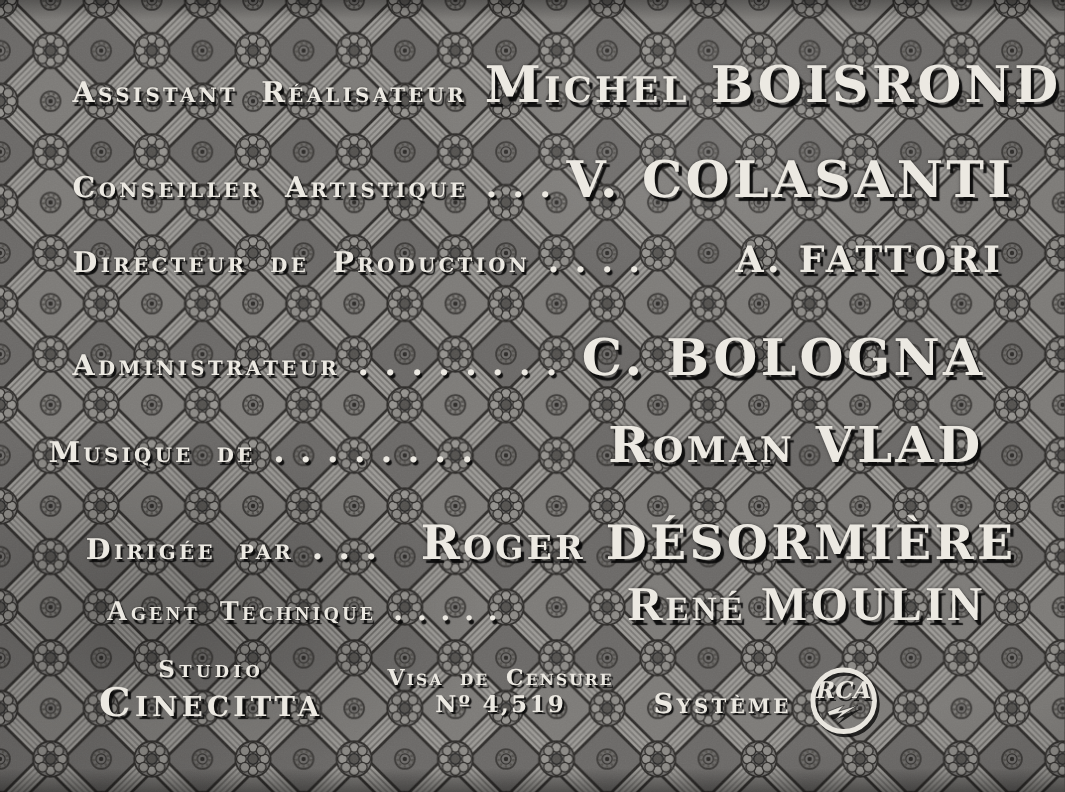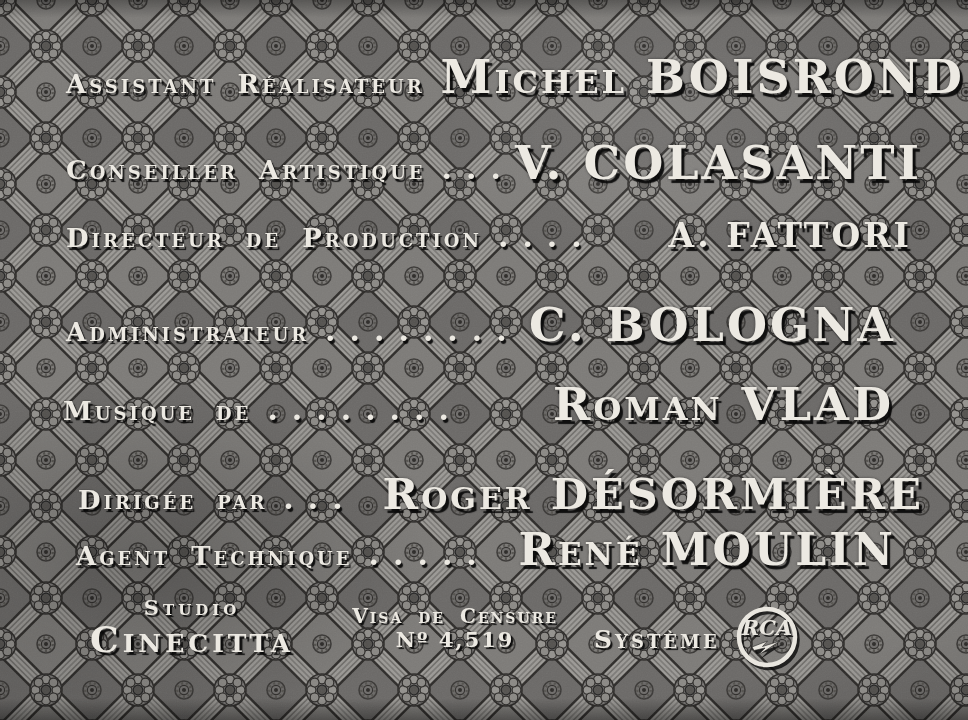--- a/index.html
+++ b/index.html
@@ -34,23 +34,23 @@
   }
   .name{
     margin-left:auto;font-variant:small-caps;font-weight:700;font-size:45px;
     letter-spacing:3px;white-space:nowrap;
     text-shadow:3px 4px 1px rgba(8,8,8,.92), 0 0 3px rgba(0,0,0,.45);
   }
   .r1{top:50px;}  .r1 .name{font-size:46px;}  .r1{padding-right:52px;}
   .r2{top:136px;} .r2 .name{font-size:46px;}  .r2{padding-right:70px;}
   .r3{top:216px;} .r3 .name{font-size:33px;}  .r3{padding-right:56px;}
   .r4{top:298px;} .r4 .name{font-size:46px;}  .r4{padding-right:72px;}
-  .r5{top:378px;} .r5 .name{font-size:45px;}  .r5{padding-right:74px;padding-left:44px;margin-left:19px;}
+  .r5{top:378px;} .r5 .name{font-size:45px;}  .r5{padding-right:74px;padding-left:44px;}
   .r6{top:469px;} .r6 .name{font-size:43px;}  .r6{padding-right:44px;padding-left:78px;}
-  .r7{top:524px;} .r7 .name{font-size:44px;}  .r7{padding-right:72px;padding-left:76px;}
+  .r7{top:524px;} .r7 .name{font-size:44px;}  .r7{padding-right:72px;padding-left:97px;font-family:Liberation Serif, serif;}
   footer{
     position:absolute;left:0;right:0;top:586px;height:90px;
     display:flex;align-items:flex-end;color:#ece9e2;
   }
   .studio{margin-left:90px;text-align:center;margin-bottom:16px;}
   .studio-top{font-variant:small-caps;font-weight:700;font-size:21px;letter-spacing:4px;
     text-shadow:2px 2px 1px rgba(8,8,8,.92);}
   .studio-bottom{font-variant:small-caps;font-weight:700;font-size:36px;letter-spacing:4px;
     text-shadow:3px 3px 1px rgba(8,8,8,.92);margin-top:-2px;}
   .visa{margin-left:58px;text-align:center;margin-bottom:24px;line-height:1.15;}

